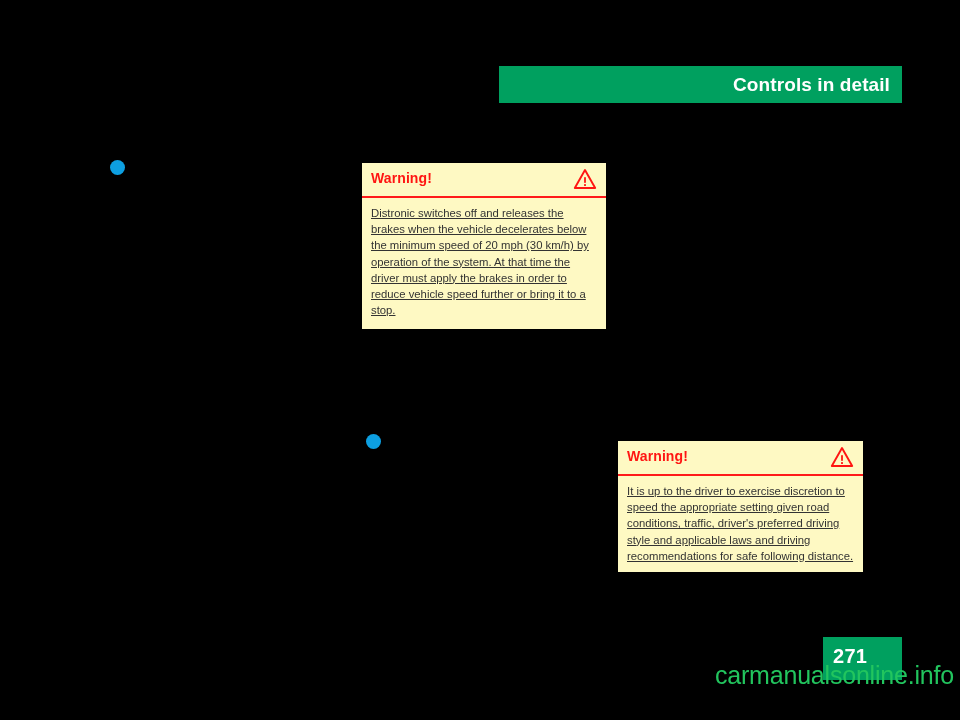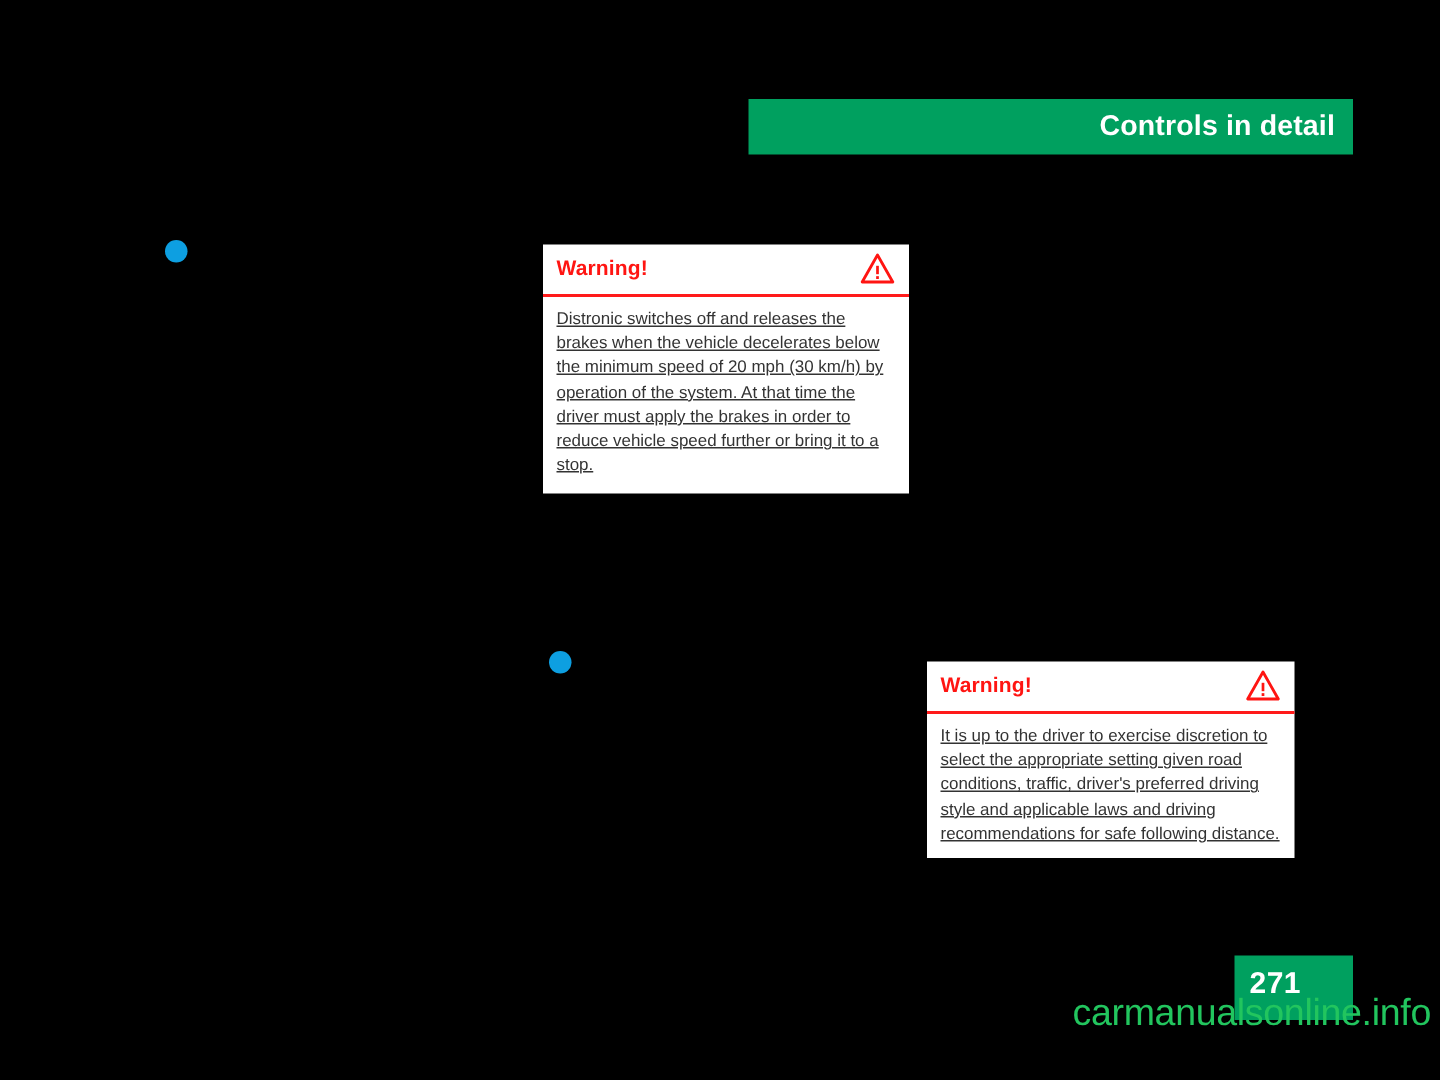--- a/index.html
+++ b/index.html
@@ -53,21 +53,21 @@
     height: 15px;
     border-radius: 50%;
     background: #0d9fe1;
   }
   .bullet-1 { left: 110px; top: 160px; }
   .bullet-2 { left: 366px; top: 434px; }
 
   
   .warning-box {
     position: absolute;
-    background: #ffffff;
+    background: #fef9c3;
     box-sizing: border-box;
   }
   .warning-head {
     position: relative;
     height: 33px;
     border-bottom: 2px solid #ff1a1a;
   }
   .warning-label {
     position: absolute;
     left: 9px;
@@ -165,21 +165,21 @@
     <div class="warning-head">
       <div class="warning-label">Warning!</div>
       <span class="warning-icon">
         <svg viewBox="0 0 24 24" width="24" height="24" aria-hidden="true">
           <path d="M12 3.0 L22.2 21.0 L1.8 21.0 Z" fill="none" stroke="#ff1512" stroke-width="1.9" stroke-linejoin="round"></path>
           <rect x="11.1" y="10.2" width="1.8" height="5.6" fill="#ff1512"></rect>
           <rect x="11.1" y="17.1" width="1.8" height="1.9" fill="#ff1512"></rect>
         </svg>
       </span>
     </div>
-    <div class="warning-body">It is up to the driver to exercise discretion to select the appropriate setting given road conditions, traffic, driver's preferred driving style and applicable laws and driving recommendations for safe following distance.</div>
+    <div class="warning-body">It is up to the driver to exercise discretion to speed the appropriate setting given road conditions, traffic, driver's preferred driving style and applicable laws and driving recommendations for safe following distance.</div>
   </div>
 
   <div class="page-number-box">
     <div class="page-number">271</div>
   </div>
 
   <div class="watermark">carmanualsonline.info</div>
 
 </div>
 

